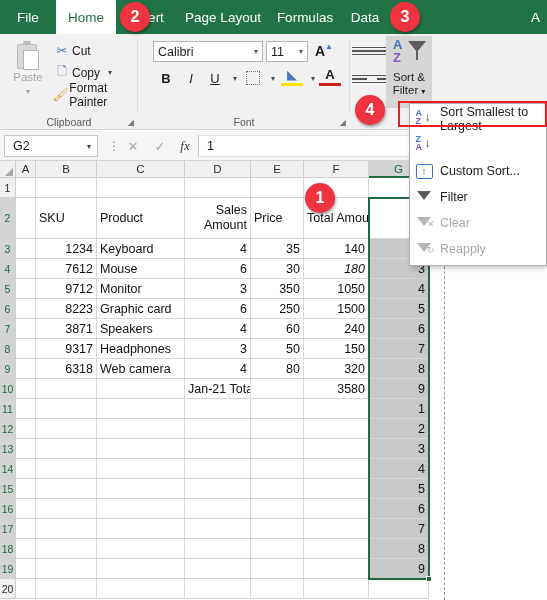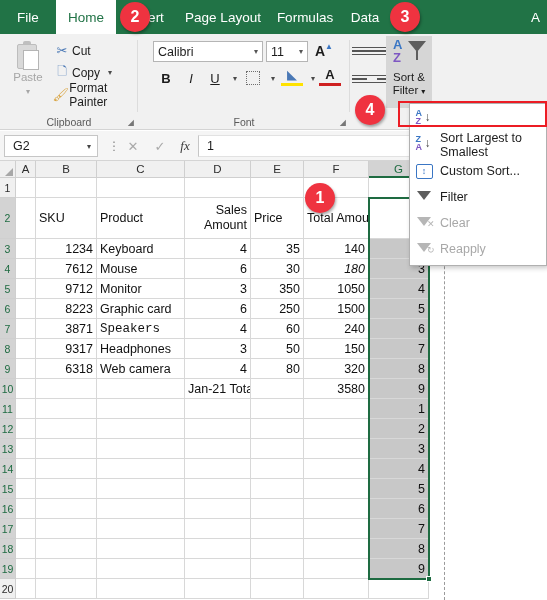--- a/index.html
+++ b/index.html
@@ -390,30 +390,30 @@
 
   <div class="dropdown" id="sort-menu-host">
       <div class="menu-item">
         <span class="mico">
           <span class="mini-az">
             <span class="a">A</span>
             <span class="z">Z</span>
             <span class="arr">↓</span>
           </span>
         </span>
+        <span>Sort Smallest to Largest</span>
       </div>
       <div class="menu-item">
         <span class="mico">
           <span class="mini-az">
             <span class="a">Z</span>
             <span class="z">A</span>
             <span class="arr">↓</span>
           </span>
         </span>
-        <span>Sort Largest to Smallest</span>
       </div>
       <div class="menu-item">
         <span class="mico">
           <span class="cust-ico">↕</span>
         </span>
         <span>Custom Sort...</span>
       </div>
       <div class="menu-item">
         <span class="mico">
           <span class="mini-funnel"></span>
@@ -624,21 +624,21 @@
         <div class="cell" style="left: 97px; top: 118px; width: 88px; height: 20px;">Monitor</div>
         <div class="cell num" style="left: 185px; top: 118px; width: 66px; height: 20px;">3</div>
         <div class="cell num" style="left: 251px; top: 118px; width: 53px; height: 20px;">350</div>
         <div class="cell num" style="left: 304px; top: 118px; width: 65px; height: 20px;">1050</div>
         <div class="cell num" style="left: 36px; top: 138px; width: 61px; height: 20px;">8223</div>
         <div class="cell" style="left: 97px; top: 138px; width: 88px; height: 20px;">Graphic card</div>
         <div class="cell num" style="left: 185px; top: 138px; width: 66px; height: 20px;">6</div>
         <div class="cell num" style="left: 251px; top: 138px; width: 53px; height: 20px;">250</div>
         <div class="cell num" style="left: 304px; top: 138px; width: 65px; height: 20px;">1500</div>
         <div class="cell num" style="left: 36px; top: 158px; width: 61px; height: 20px;">3871</div>
-        <div class="cell" style="left: 97px; top: 158px; width: 88px; height: 20px; font-family: Liberation Mono, monospace;">Speakers</div>
+        <div class="cell" style="left: 97px; top: 158px; width: 88px; height: 20px;">Speakers</div>
         <div class="cell num" style="left: 185px; top: 158px; width: 66px; height: 20px;">4</div>
         <div class="cell num" style="left: 251px; top: 158px; width: 53px; height: 20px;">60</div>
         <div class="cell num" style="left: 304px; top: 158px; width: 65px; height: 20px;">240</div>
         <div class="cell num" style="left: 36px; top: 178px; width: 61px; height: 20px;">9317</div>
         <div class="cell" style="left: 97px; top: 178px; width: 88px; height: 20px;">Headphones</div>
         <div class="cell num" style="left: 185px; top: 178px; width: 66px; height: 20px;">3</div>
         <div class="cell num" style="left: 251px; top: 178px; width: 53px; height: 20px;">50</div>
         <div class="cell num" style="left: 304px; top: 178px; width: 65px; height: 20px;">150</div>
         <div class="cell num" style="left: 36px; top: 198px; width: 61px; height: 20px;">6318</div>
         <div class="cell" style="left: 97px; top: 198px; width: 88px; height: 20px;">Web camera</div>

